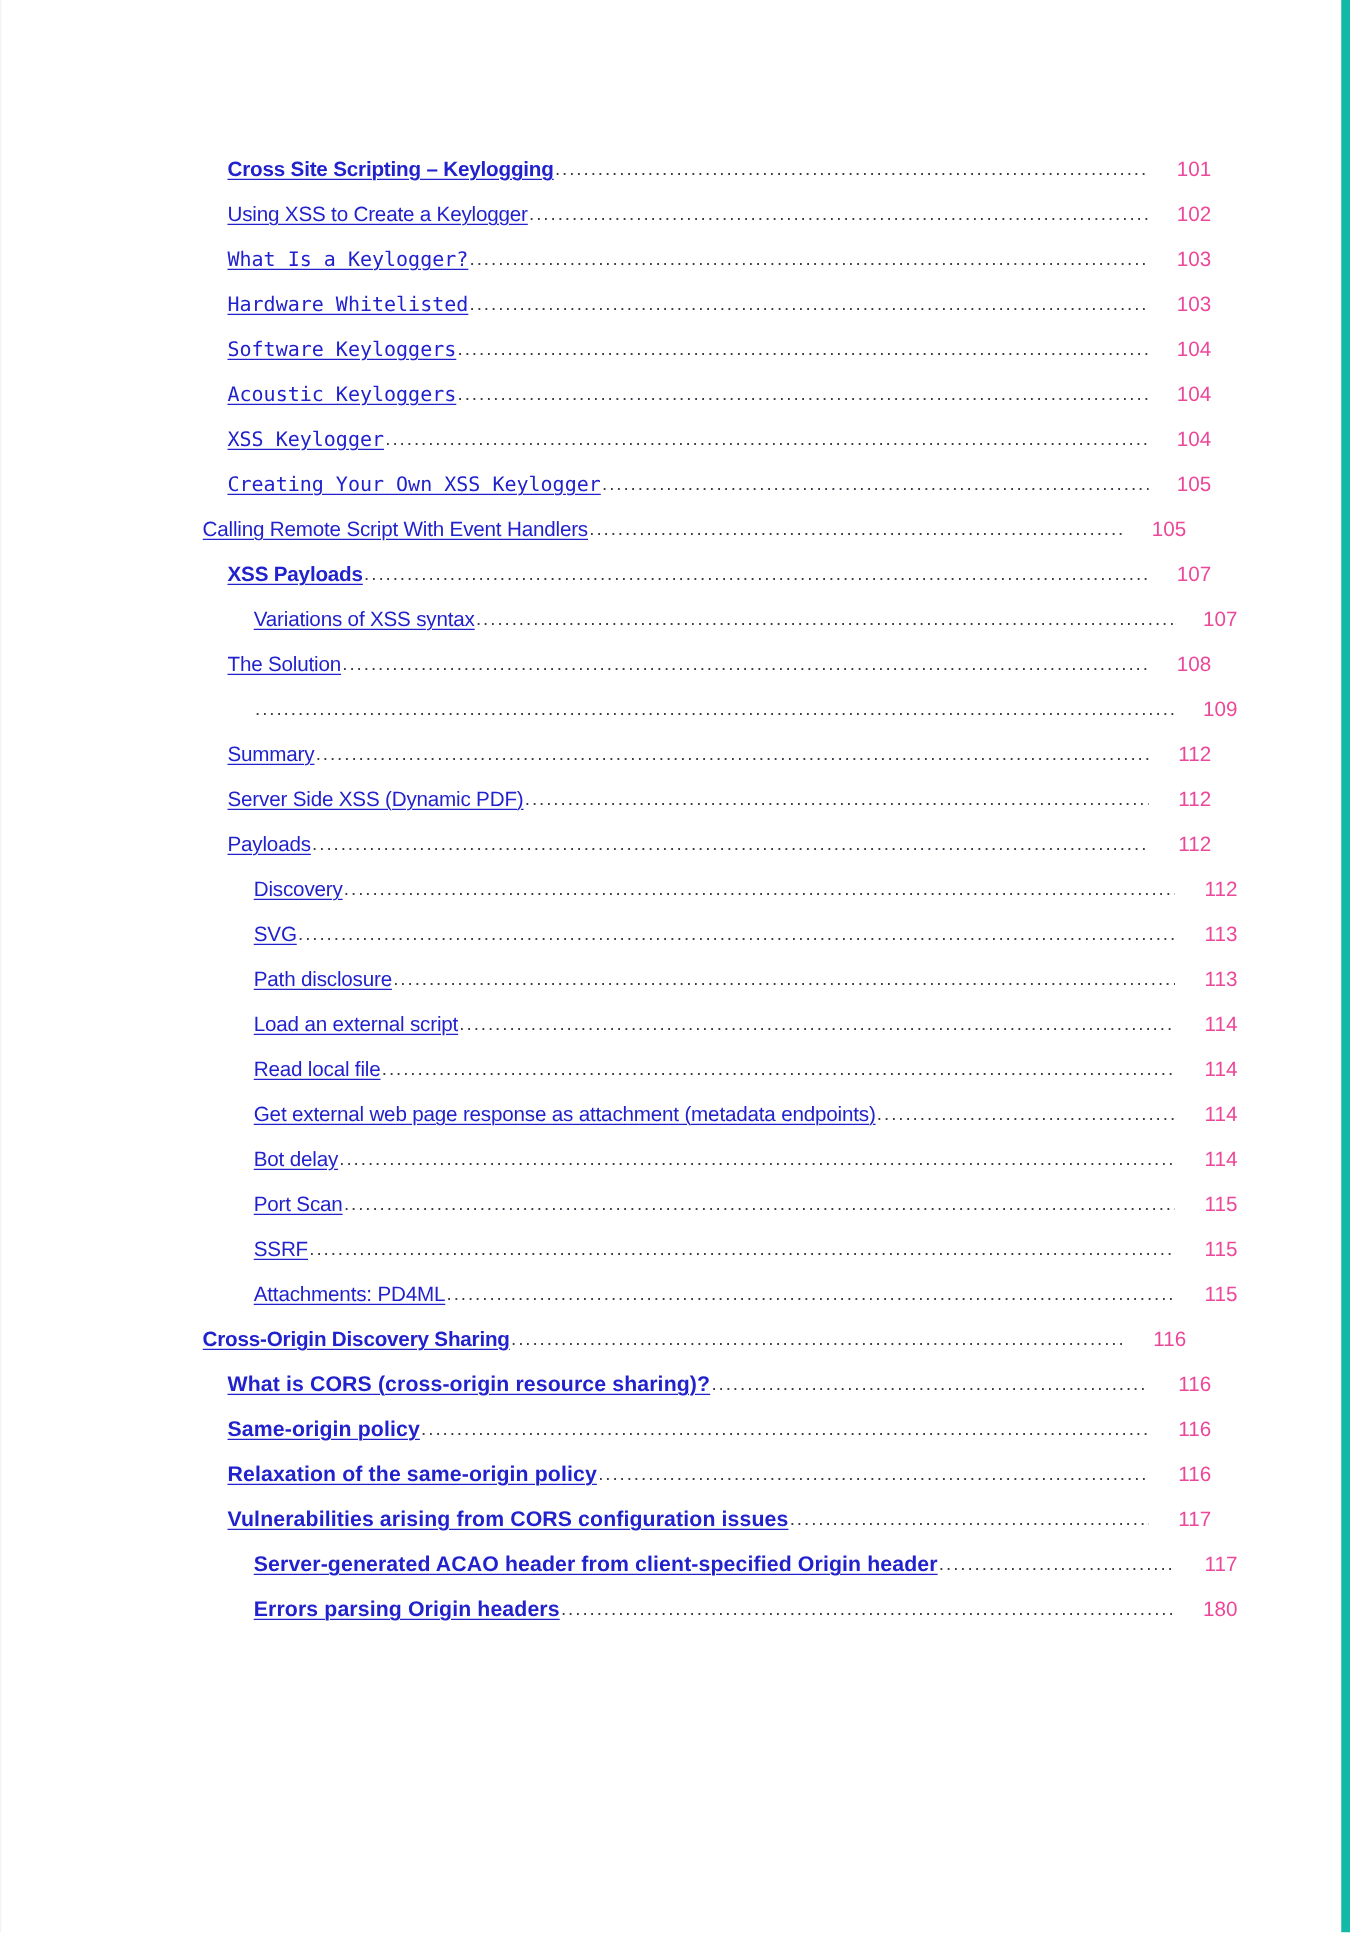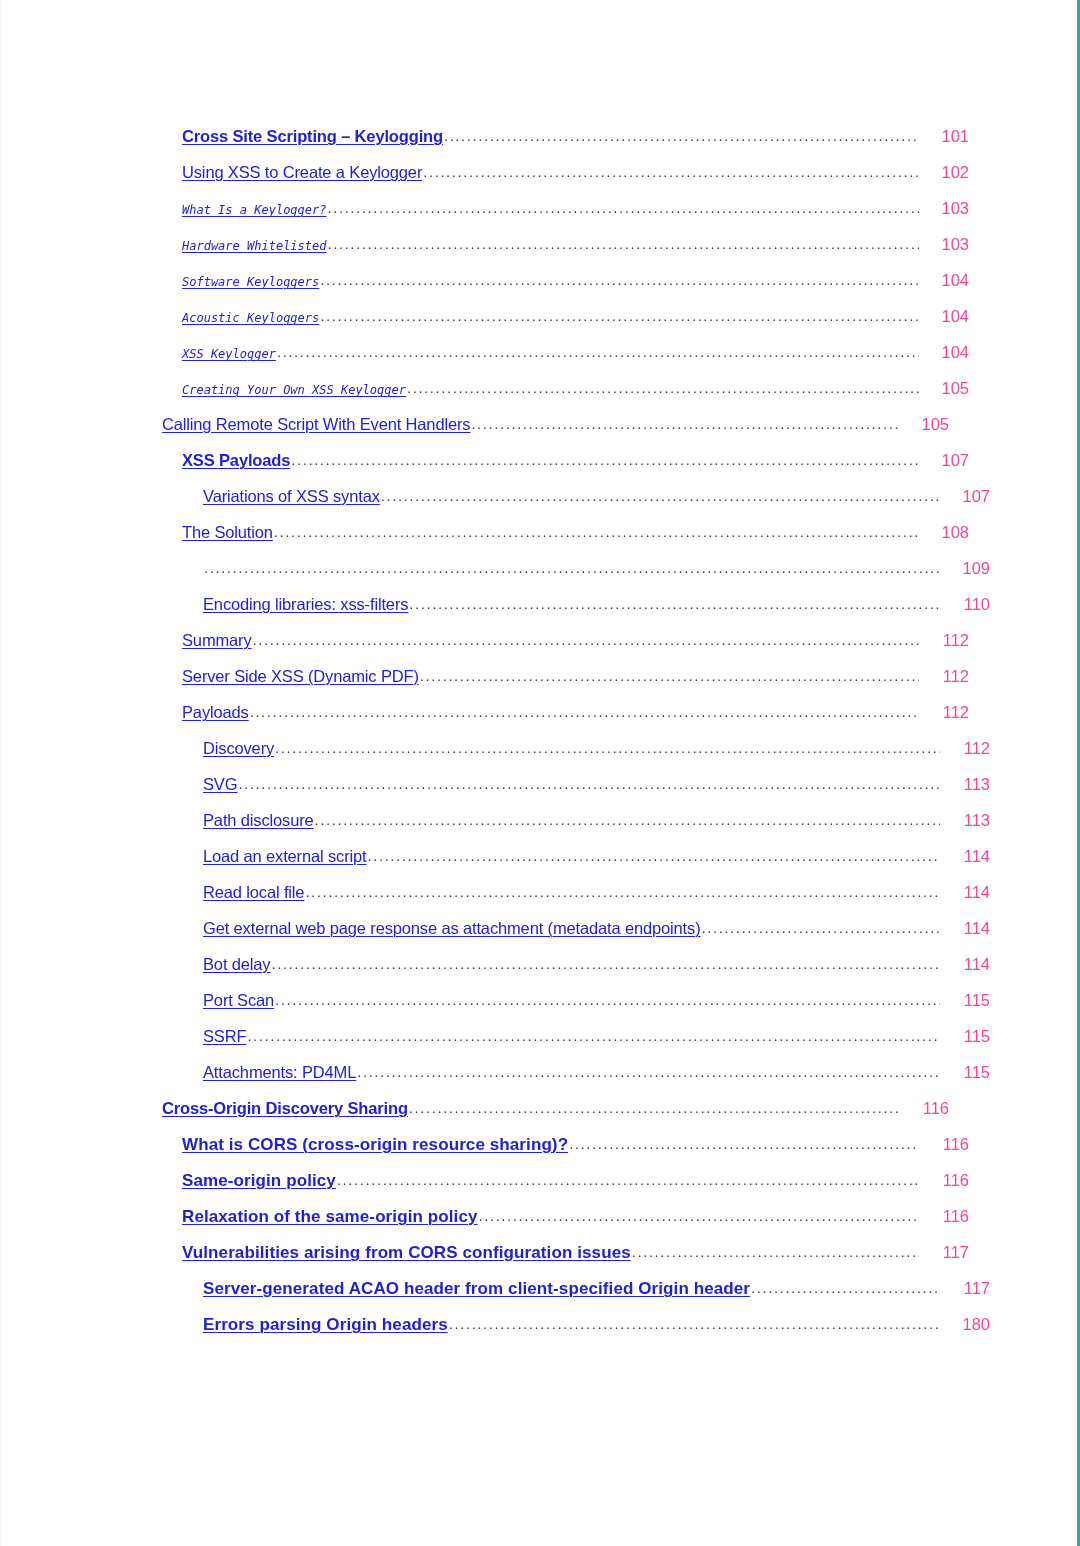--- a/index.html
+++ b/index.html
@@ -15,21 +15,21 @@
     -webkit-font-smoothing: antialiased;
   }
 
   .page {
     position: relative;
     width: 1080px;
     height: 1546px;
     background: #ffffff;
     box-sizing: border-box;
     border-left: 1px solid #f2f2f4;
-    border-right: 3px solid #14b8a6;
+    border-right: 7px solid #14b8a6;
     overflow: hidden;
   }
 
   .toc {
     position: absolute;
     left: 161px;
     top: 118px;
     width: 787px;
   }
 
@@ -83,23 +83,22 @@
 
   
   .lvl-1 { padding-left: 0px; }
   .lvl-2 { padding-left: 20px; }
   .lvl-3 { padding-left: 41px; }
 
   
   .face-sans   .toc-title { font-family: "Liberation Sans", sans-serif; }
   .face-mono   .toc-title {
      font-family: "DejaVu Sans Mono", monospace;
-     font-size: 12px;
+     font-size: 16px;
      letter-spacing: 0px;
-     font-style: italic;
   }
   .face-wide   .toc-title {
      font-family: "Liberation Sans", sans-serif;
      font-size: 17px;
      letter-spacing: 0.1px;
   }
 
   .w-bold   .toc-title { font-weight: bold; }
   .w-normal .toc-title { font-weight: normal; }
 
@@ -168,25 +167,20 @@
       </div>
       <div class="toc-row lvl-2 face-sans w-normal">
         <span class="toc-title">The Solution</span>
         <span class="toc-leader"></span>
         <span class="toc-page">108</span>
       </div>
       <div class="toc-row lvl-3 face-sans w-normal">
         <span class="toc-leader"></span>
         <span class="toc-page">109</span>
       </div>
-      <div class="toc-row lvl-3 face-sans w-normal">
-        <span class="toc-title">Encoding libraries: xss-filters</span>
-        <span class="toc-leader"></span>
-        <span class="toc-page">110</span>
-      </div>
       <div class="toc-row lvl-2 face-sans w-normal">
         <span class="toc-title">Summary</span>
         <span class="toc-leader"></span>
         <span class="toc-page">112</span>
       </div>
       <div class="toc-row lvl-2 face-sans w-normal">
         <span class="toc-title">Server Side XSS (Dynamic PDF)</span>
         <span class="toc-leader"></span>
         <span class="toc-page">112</span>
       </div>

